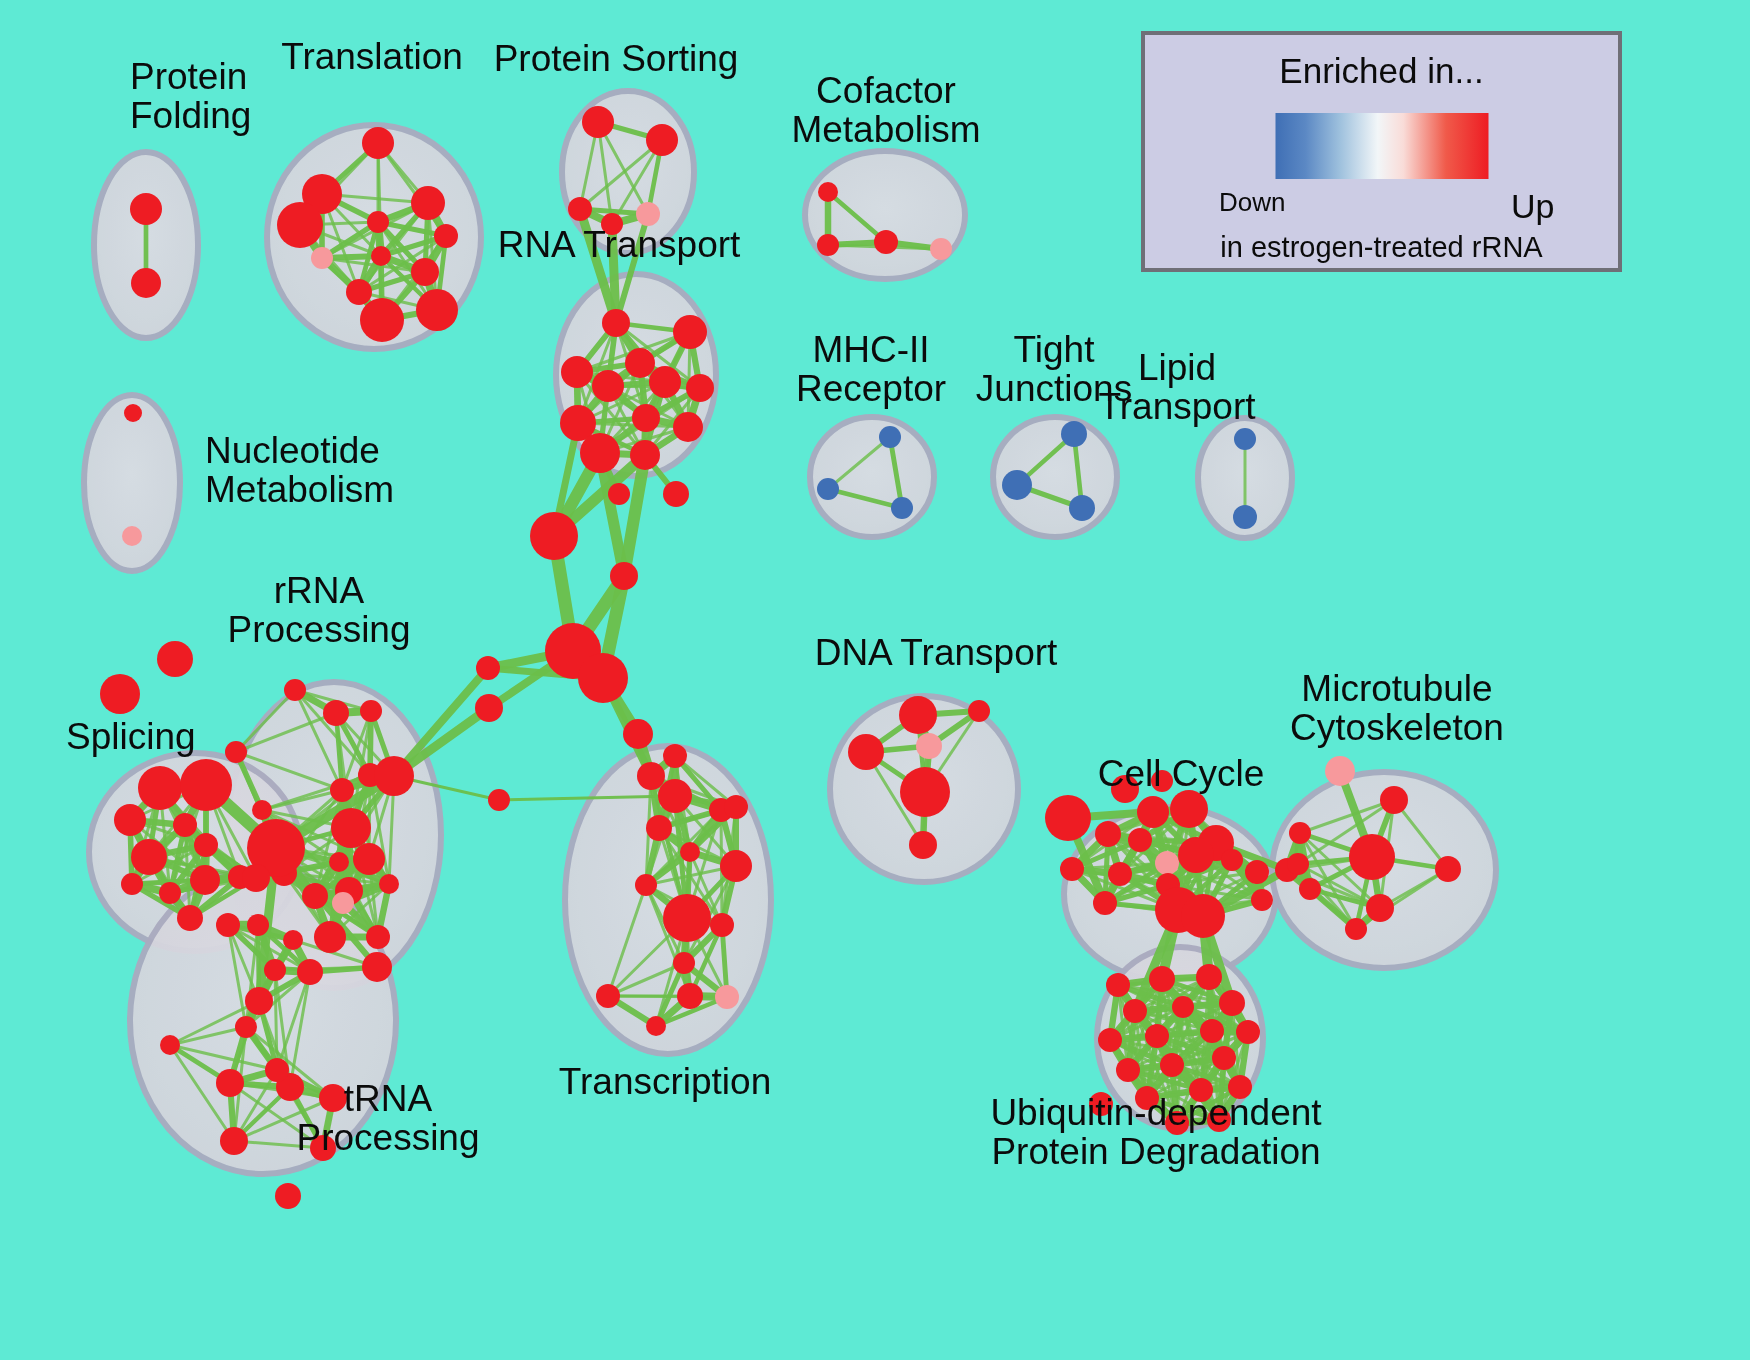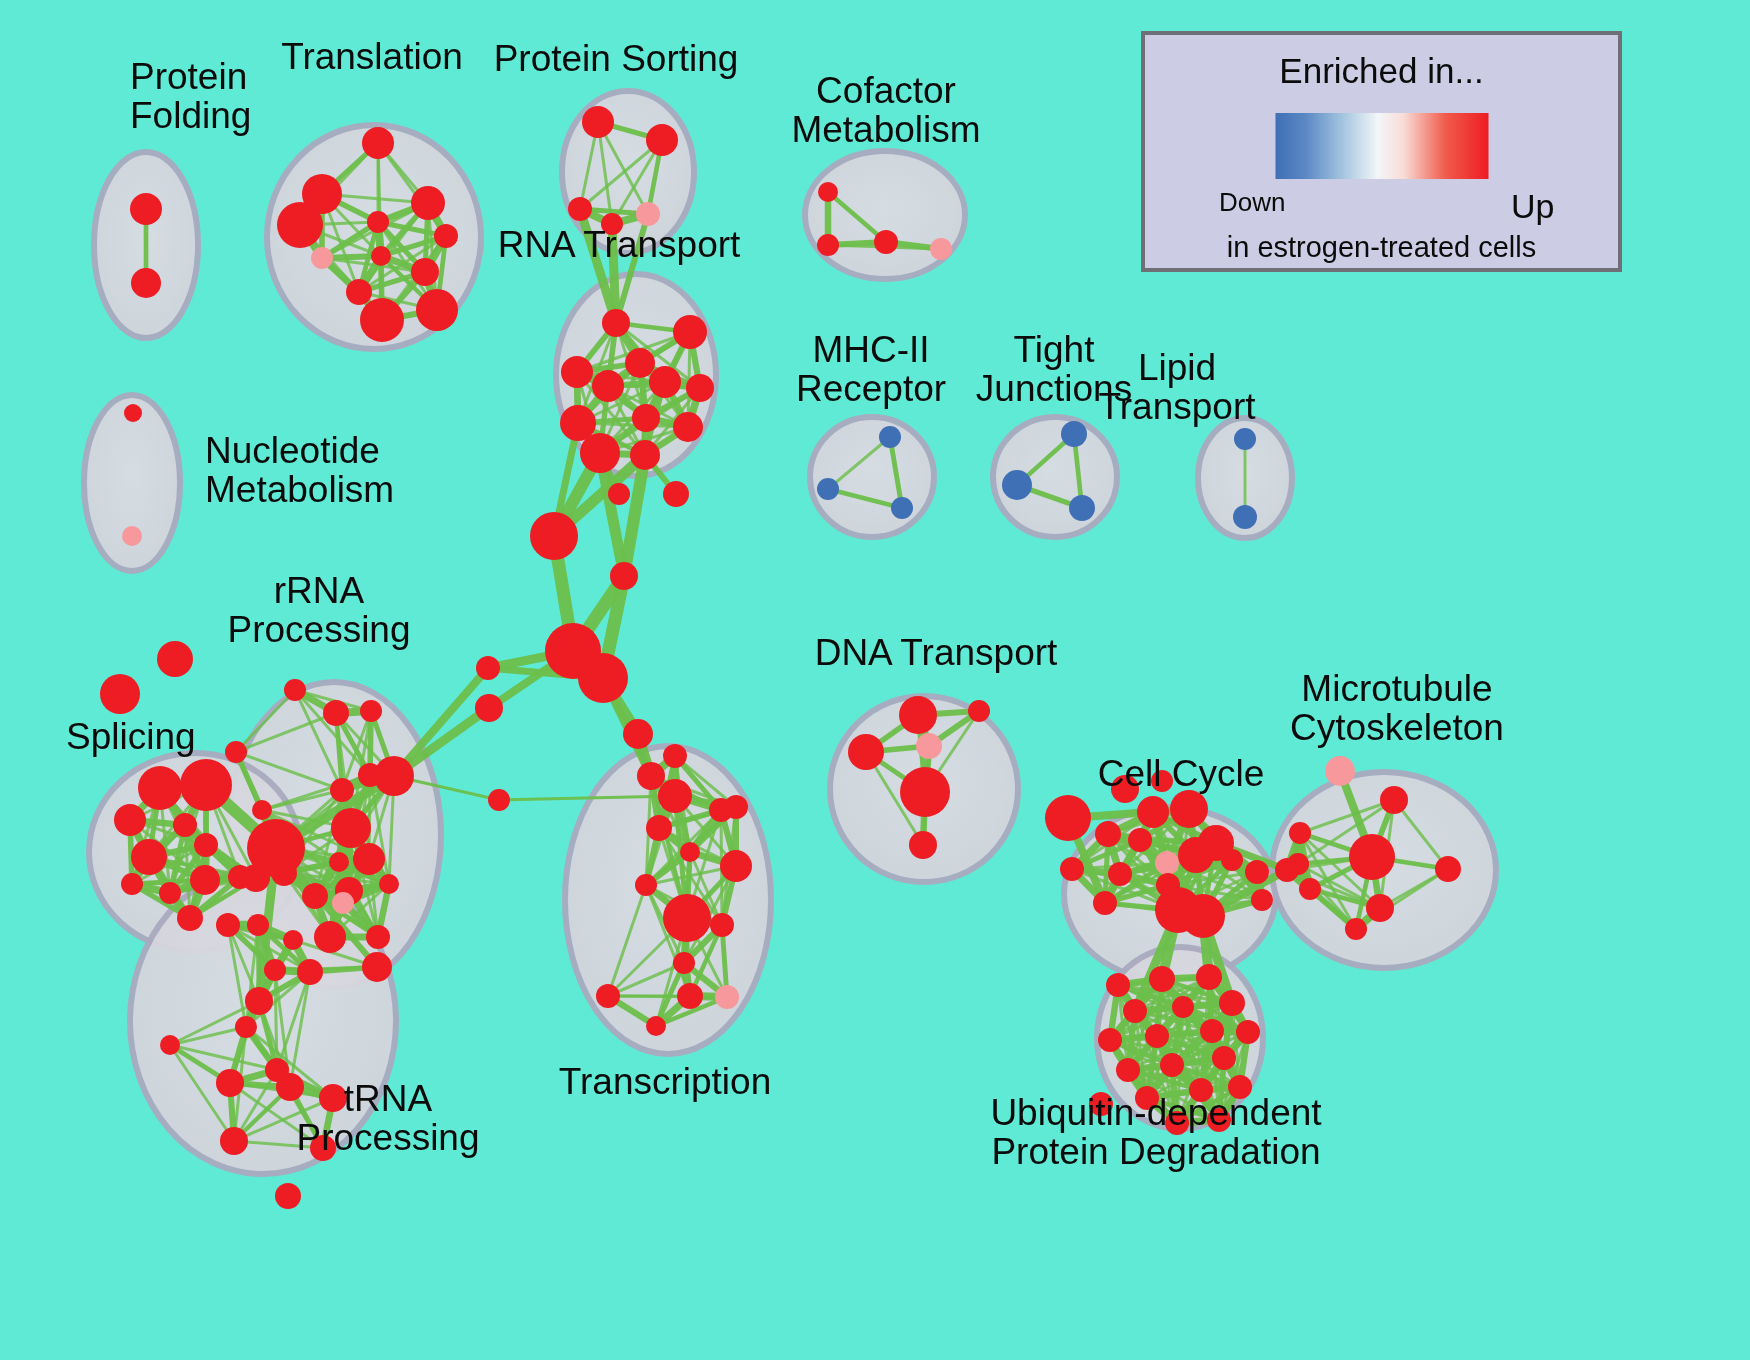--- a/index.html
+++ b/index.html
@@ -980,16 +980,16 @@
 Cytoskeleton</div>
       <div class="lbl c" style="left: 1156px; top: 1094px;">Ubiquitin-dependent
 Protein Degradation</div>
     </div>
 
   <div id="legend">
     <div class="ttl">Enriched in...</div>
     <div class="bar"></div>
     <div class="dn">Down</div>
     <div class="up">Up</div>
-    <div class="s1">in estrogen-treated cells</div>
+    <div class="s1">in estrogen-treated rRNA</div>
   </div>
 
 </div>
 
 </body></html>

